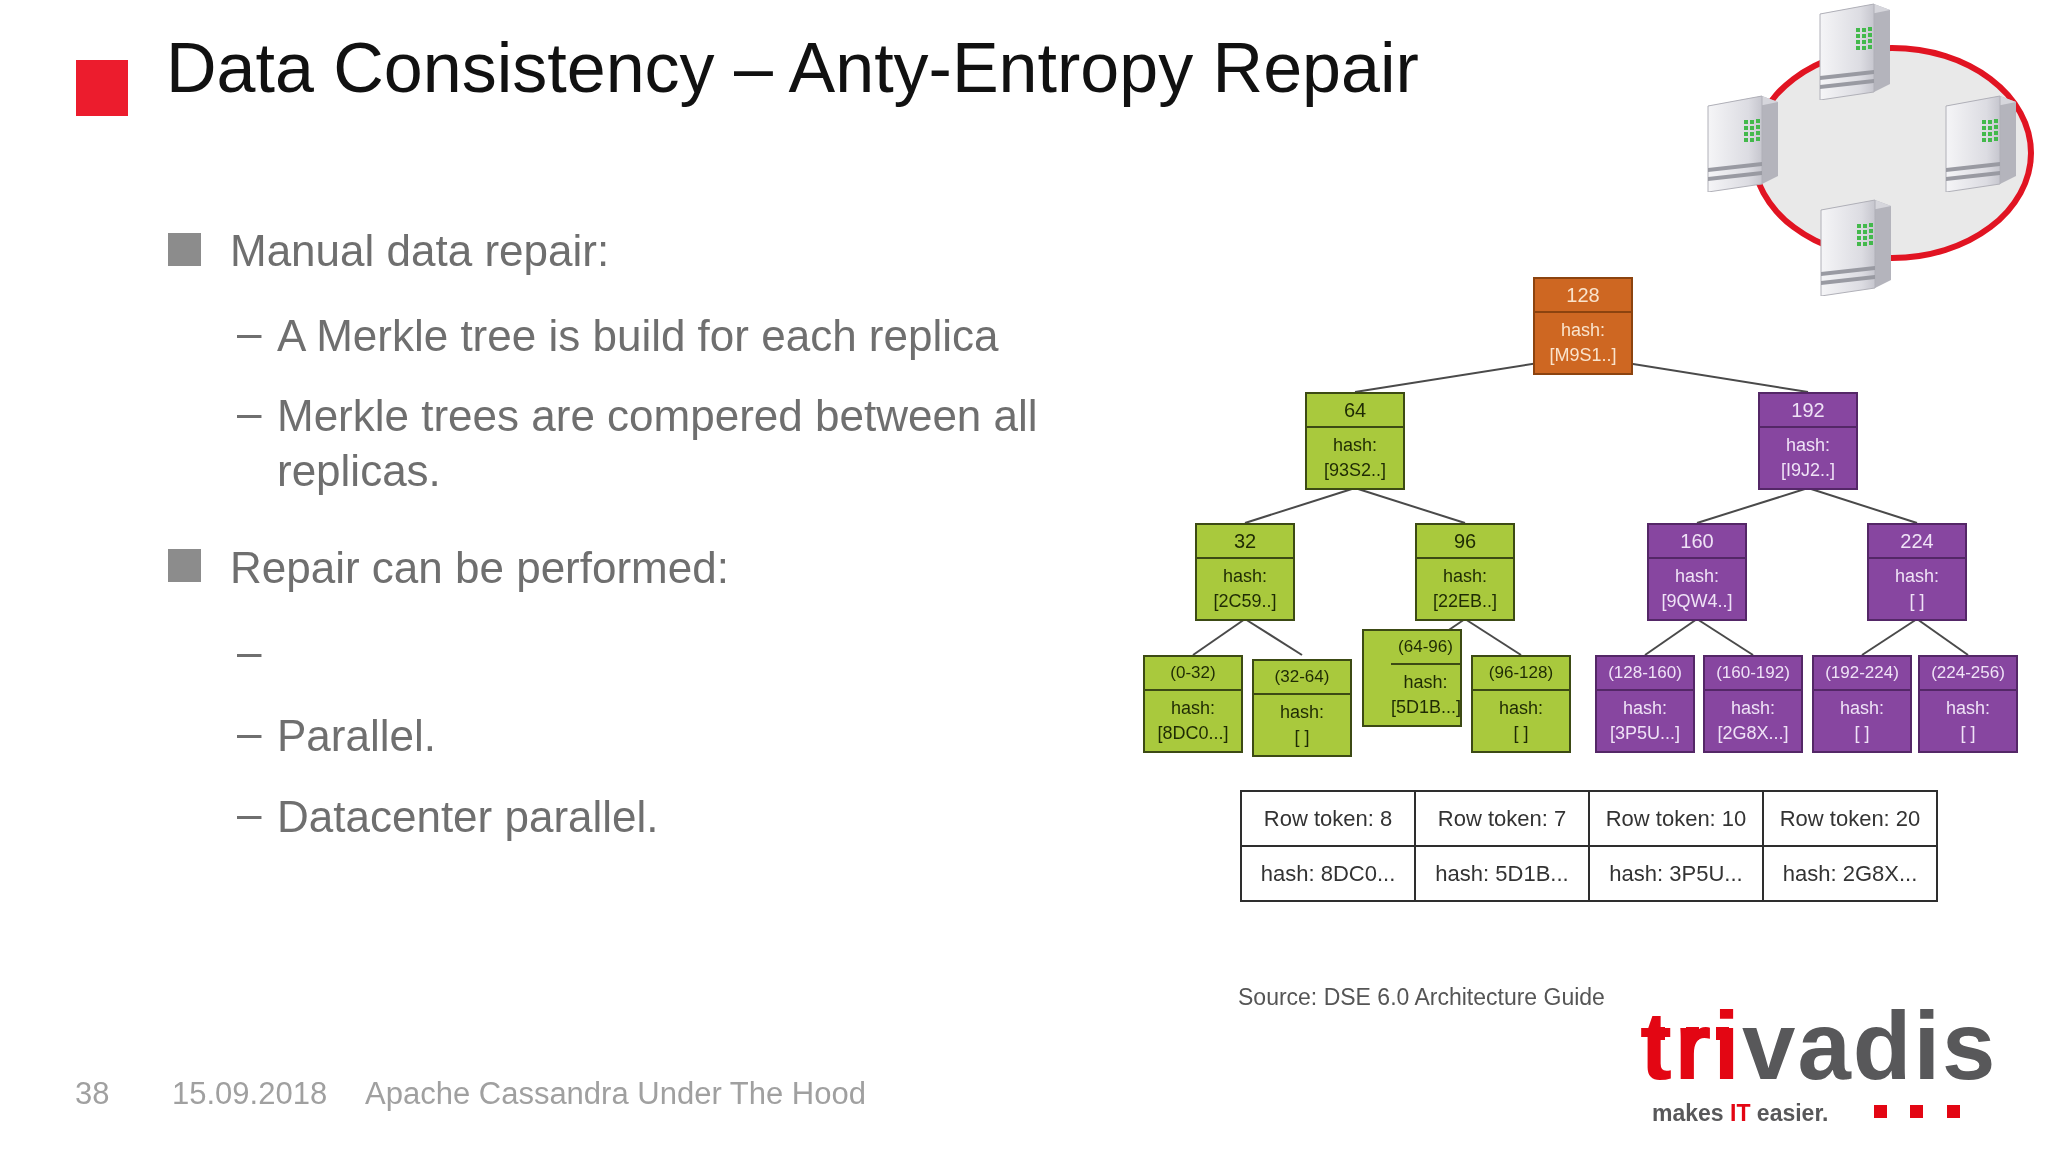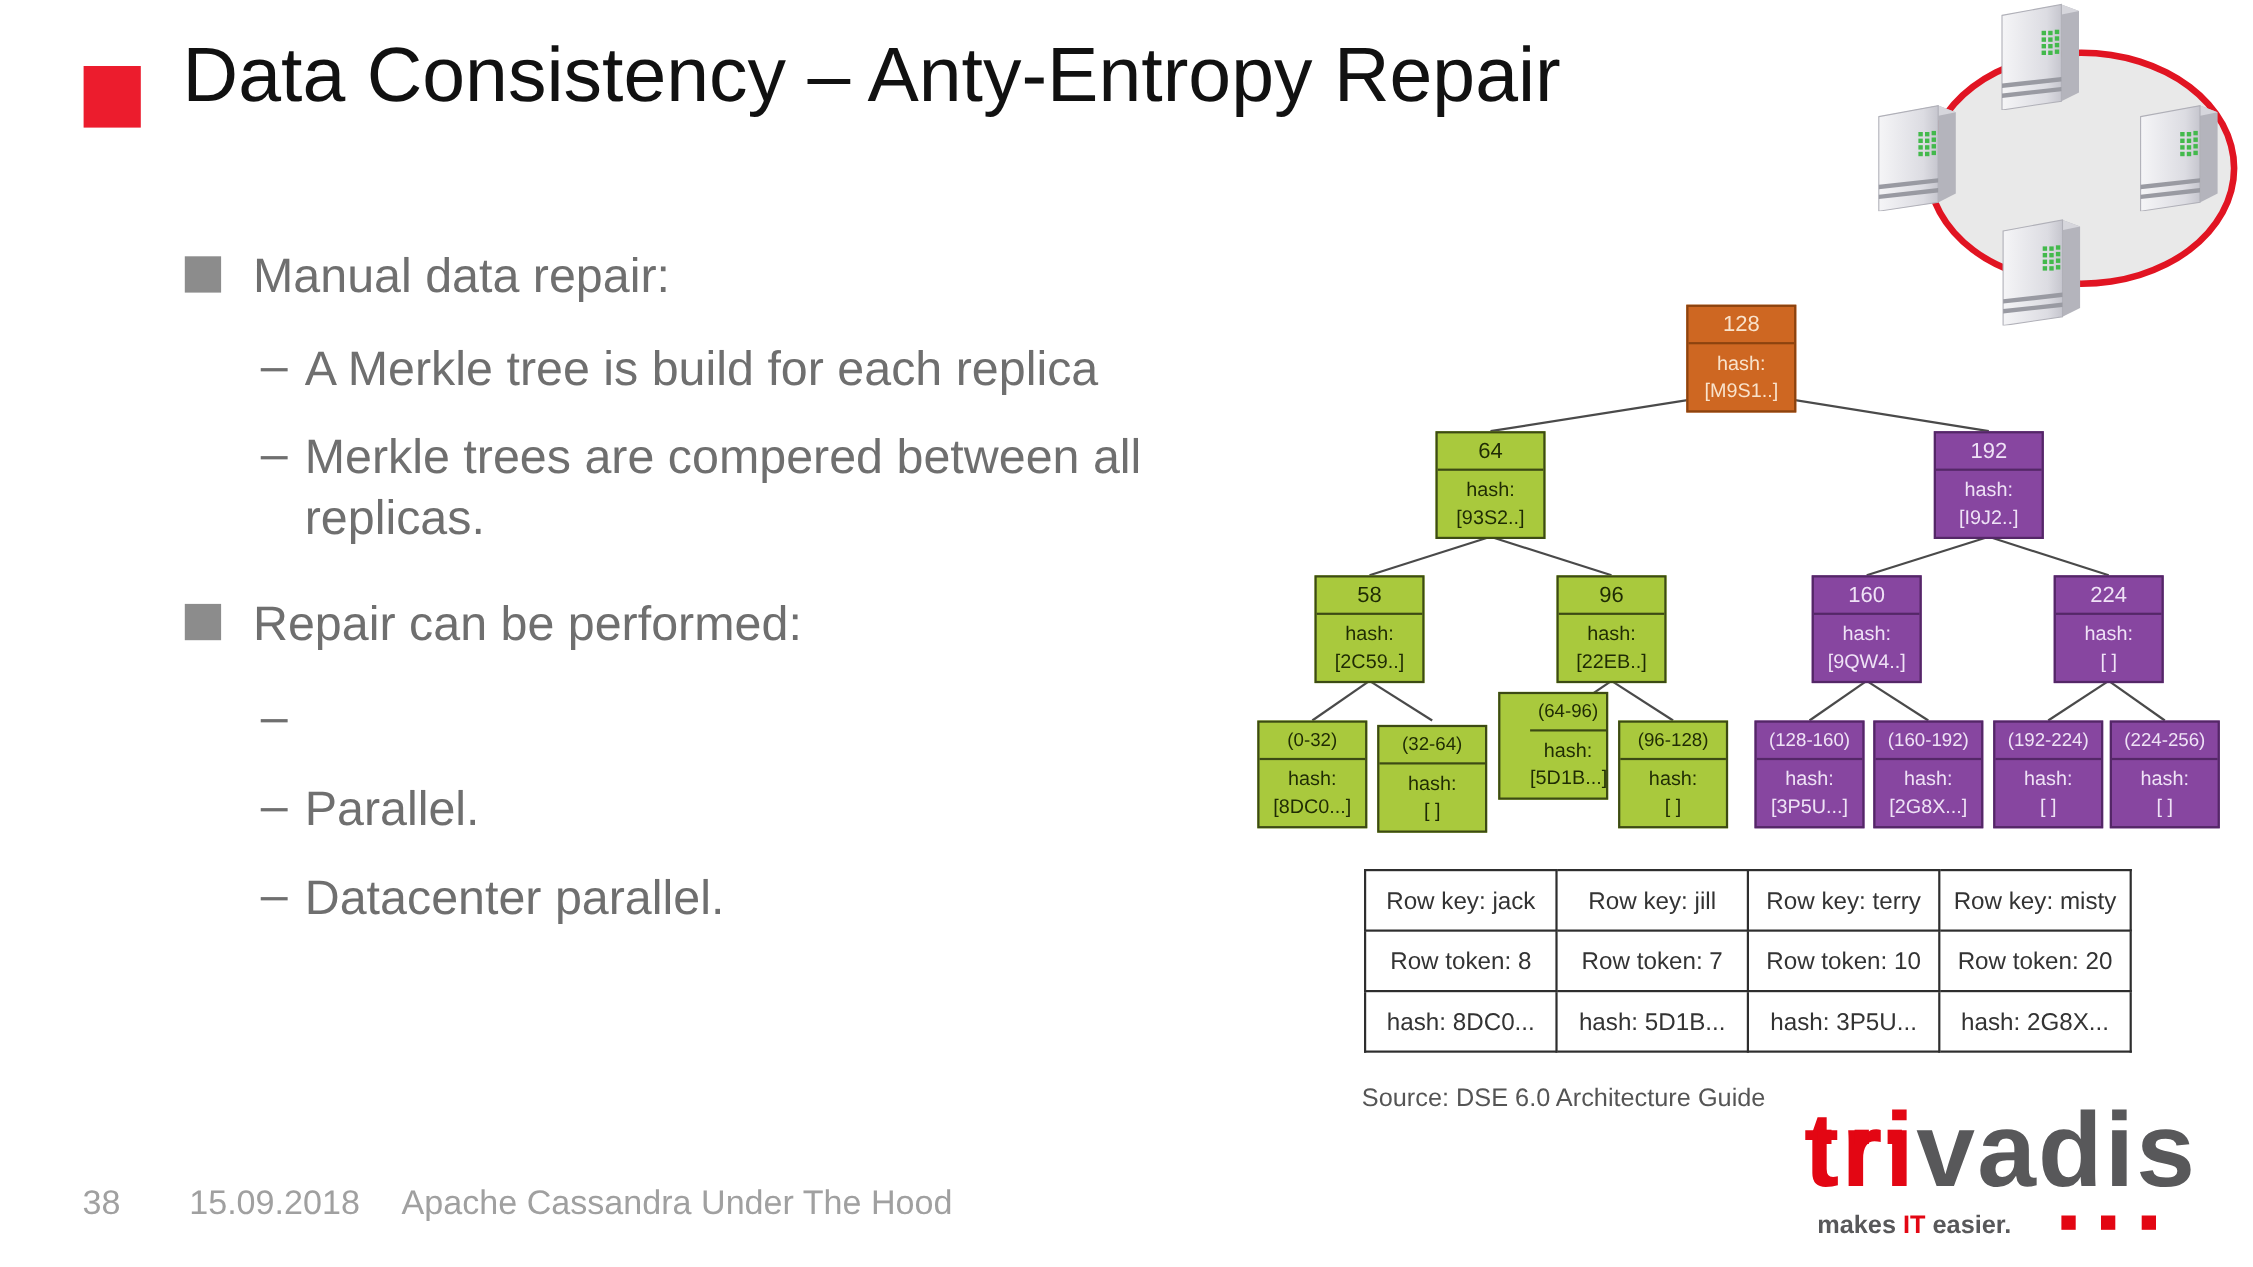--- a/index.html
+++ b/index.html
@@ -163,21 +163,21 @@
       </div>
     </div>
     <div class="tnode purple" style="left: 1758px; top: 392px;">
       <div class="num">192</div>
       <div class="hash">
         <div>hash:</div>
         <div>[I9J2..]</div>
       </div>
     </div>
     <div class="tnode green" style="left: 1195px; top: 523px;">
-      <div class="num">58</div>
+      <div class="num">32</div>
       <div class="hash">
         <div>hash:</div>
         <div>[2C59..]</div>
       </div>
     </div>
     <div class="tnode green" style="left: 1415px; top: 523px;">
       <div class="num">96</div>
       <div class="hash">
         <div>hash:</div>
         <div>[22EB..]</div>
@@ -250,26 +250,20 @@
       <div class="num small">(224-256)</div>
       <div class="hash">
         <div>hash:</div>
         <div>[ ]</div>
       </div>
     </div>
   </div>
 
 <table class="rtable">
     <tbody>
-      <tr>
-        <td>Row key: jack</td>
-        <td>Row key: jill</td>
-        <td>Row key: terry</td>
-        <td>Row key: misty</td>
-      </tr>
       <tr>
         <td>Row token: 8</td>
         <td>Row token: 7</td>
         <td>Row token: 10</td>
         <td>Row token: 20</td>
       </tr>
       <tr>
         <td>hash: 8DC0...</td>
         <td>hash: 5D1B...</td>
         <td>hash: 3P5U...</td>

